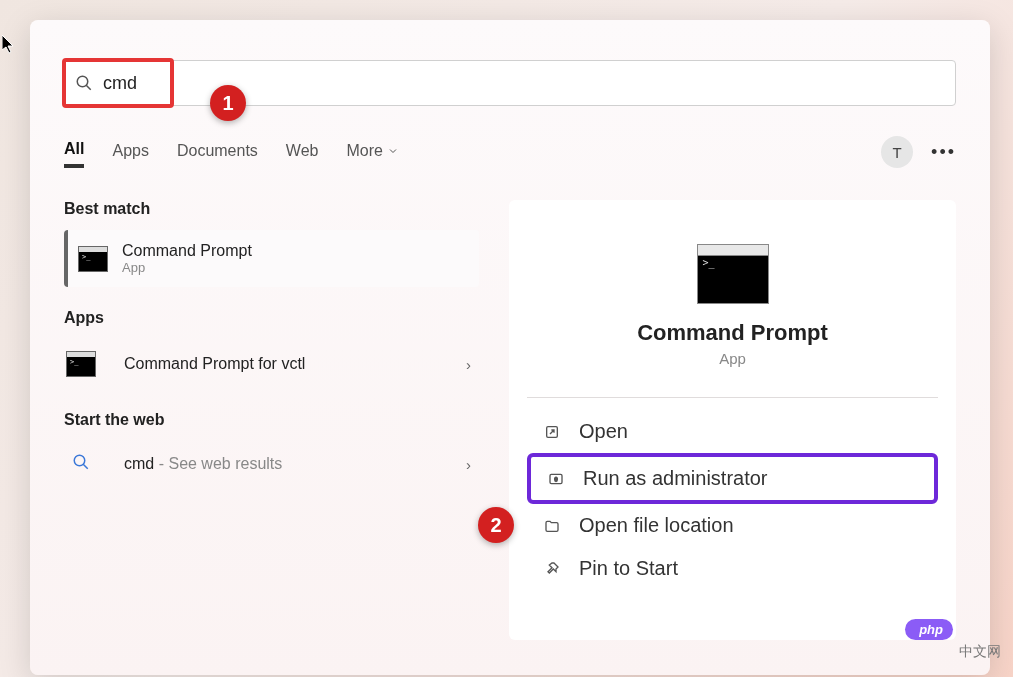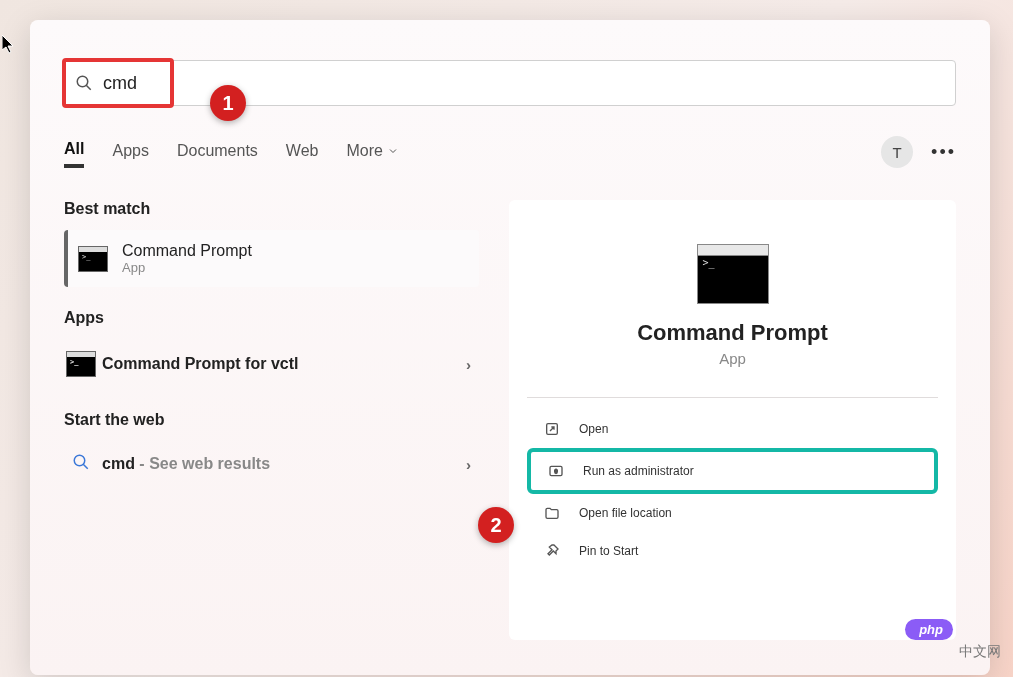--- a/index.html
+++ b/index.html
@@ -218,25 +218,24 @@
       font-size: 16px;
       color: #222;
     }
     .item-sub {
       font-size: 13px;
       color: #888;
     }
     .list-item {
       display: flex;
       align-items: center;
-      gap: 6px;
+      gap: 28px;
       padding: 12px 2px;
       cursor: pointer;
       position: relative;
-      font-weight: bold;
     }
     .list-item .chevron {
       position: absolute;
       right: 8px;
       color: #666;
       font-size: 15px;
     }
     .search-glyph {
       color: #3b78d8;
       font-size: 16px;
@@ -293,36 +292,36 @@
     .divider {
       height: 1px;
       background: #e0dcdc;
       margin: 0 0 12px 0;
     }
     .action-item {
       display: flex;
       align-items: center;
       gap: 18px;
       padding: 10px 16px;
-      font-size: 12px;
+      font-size: 20px;
       color: #333;
       cursor: pointer;
       border-radius: 6px;
       text-align: right;
     }
     .action-item .icon {
       width: 18px;
       height: 18px;
       display: flex;
       align-items: center;
       justify-content: center;
       color: #555;
     }
     .action-highlight {
-      border: 4px solid #14b8a6;
+      border: 4px solid #6d28d9;
       border-radius: 6px;
     }
     .watermark {
       position: absolute;
       bottom: 16px;
       right: 12px;
       display: flex;
       align-items: center;
       gap: 6px;
       z-index: 50;

